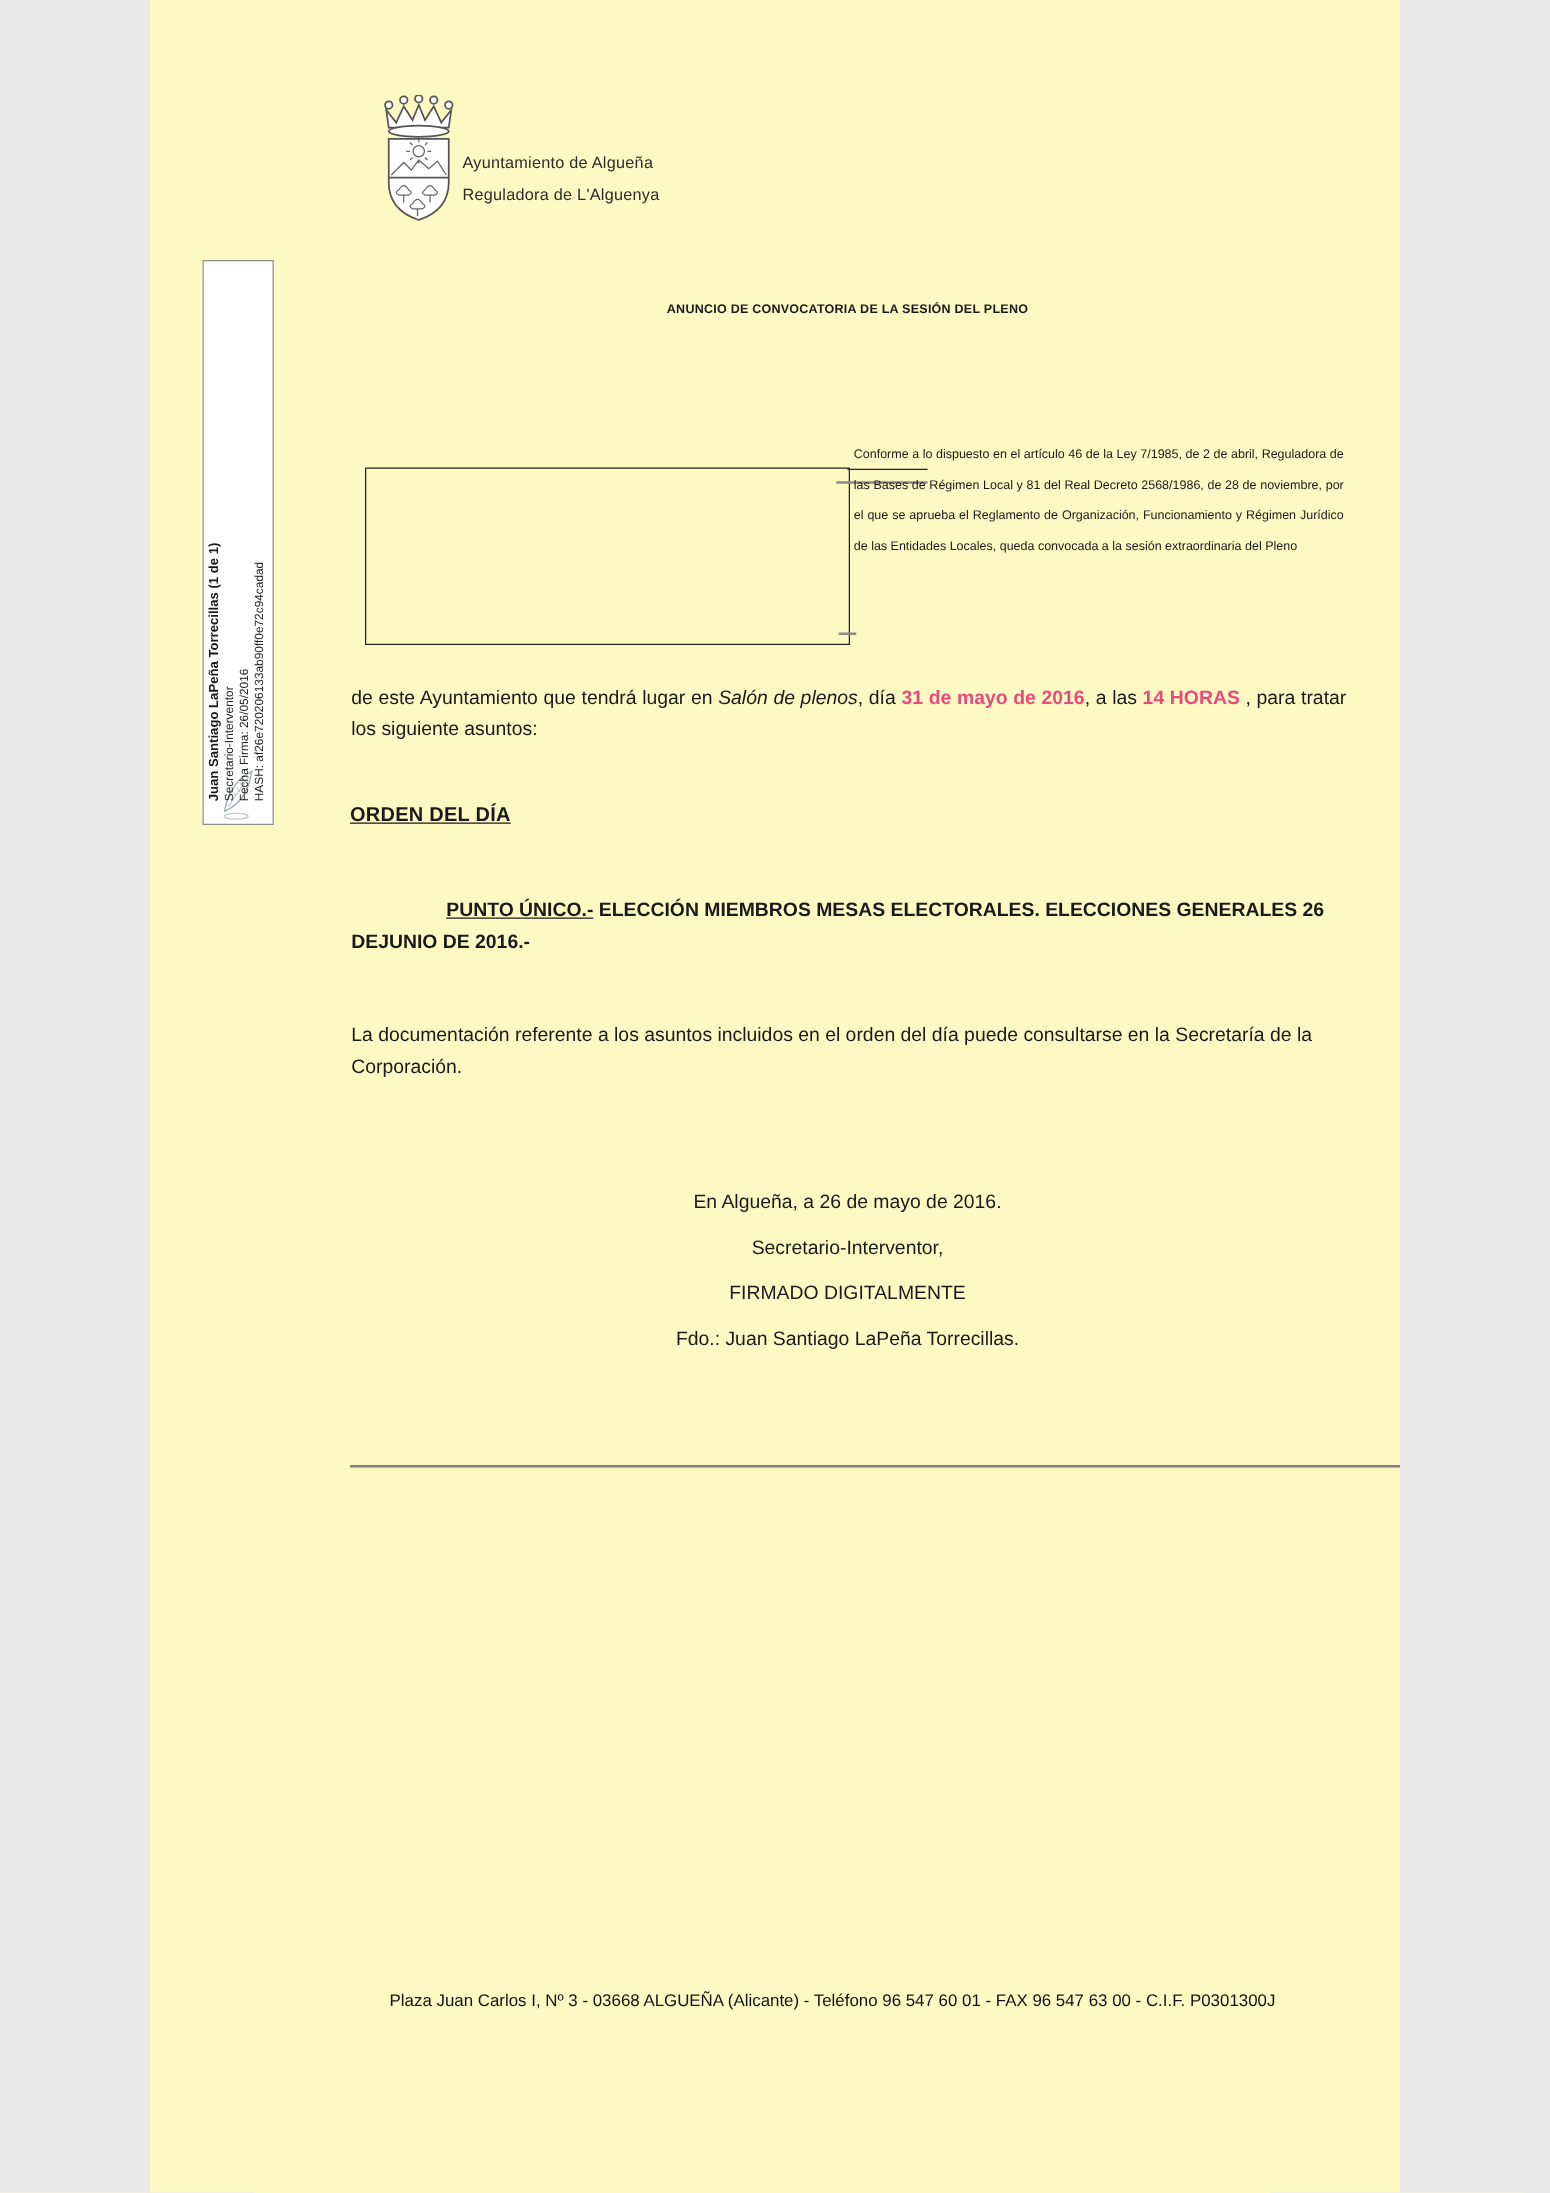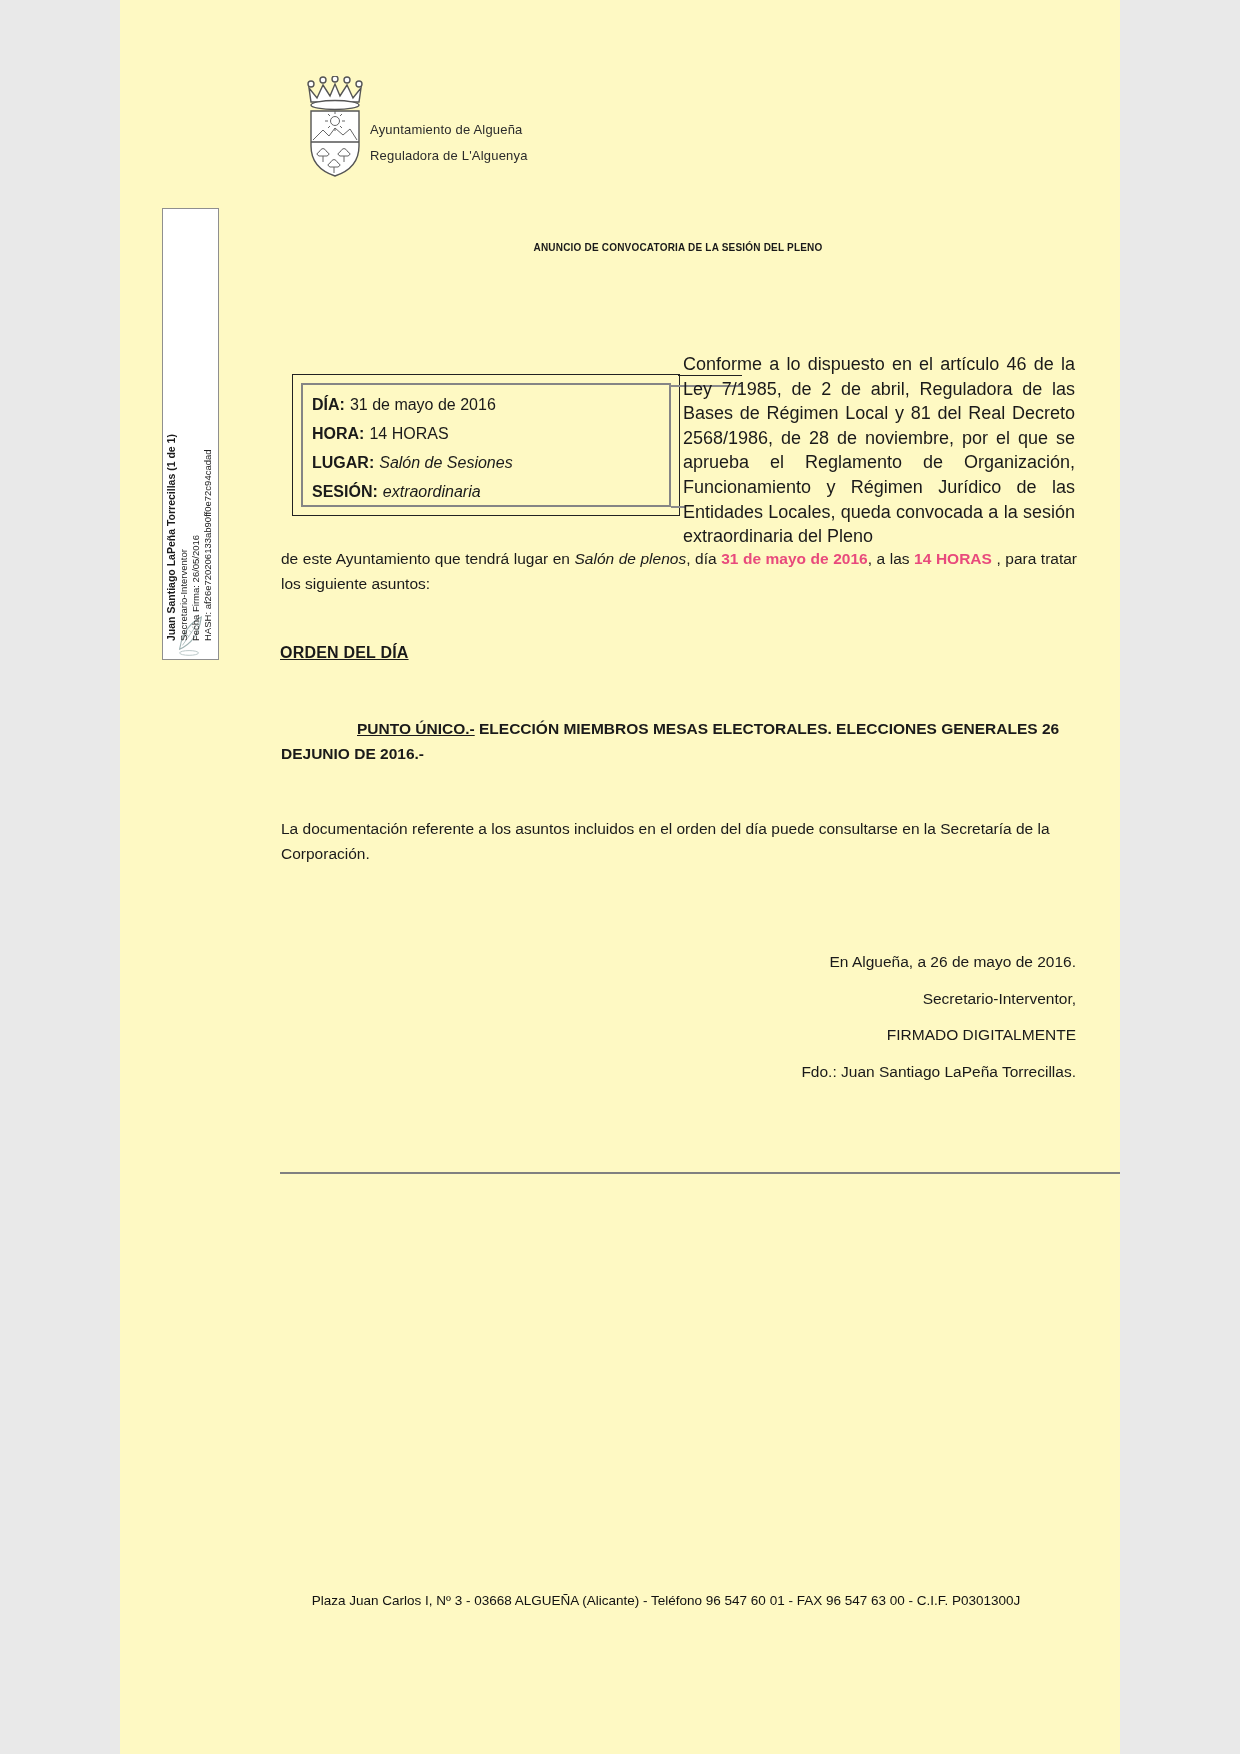--- a/index.html
+++ b/index.html
@@ -30,37 +30,37 @@
   .box-inner { left:181px; top:383px; width:370px; height:124px; border:2px solid #858585;
     padding:5px 0 0 9px; }
   .box-row { font-size:16px; line-height:29px; white-space:nowrap; }
   .box-row .lbl { font-weight:bold; margin-right:5px; }
   .box-row .ital { font-style:italic; }
   .artifact-a { left:558px; top:375px; width:64px; border-top:1.5px solid #222; height:0; }
   .artifact-b { left:549px; top:385px; width:73px; border-top:2px solid #8a8a8a; height:0; }
   .artifact-c { left:551px; top:506px; width:14px; border-top:2px solid #8a8a8a; height:0; }
 
   
-  .intro-right { left:563px; top:352px; width:392px; font-size:18px;
+  .intro-right { left:563px; top:352px; width:392px; font-size:10px;
     line-height:24.6px; text-align:justify; }
   .continuation { left:161px; top:546px; width:796px; font-size:15.5px;
     line-height:25px; text-align:justify; }
   .continuation .ital { font-style:italic; }
   .continuation .hl { font-weight:bold; }
 
   .orden-heading { left:160px; top:644px; width:796px; text-align:left;
     font-size:16px; font-weight:bold; text-decoration:underline; letter-spacing:0.2px; }
 
   .punto { left:161px; top:716px; width:800px; font-size:15.5px; font-weight:bold;
     line-height:25px; text-indent:52px; }
   .punto .und { text-decoration:underline;margin-left:24px; }
 
   .doc-note { left:161px; top:816px; width:800px; font-size:15.5px; line-height:25px; }
 
-  .sign-block { left:160px; top:944px; width:796px; text-align:right;
+  .sign-block { left:160px; top:944px; width:796px; text-align:center;
     font-size:15.5px; line-height:36.5px; }
 
   .divider { left:160px; top:1172px; width:900px; border-top:2px solid #808080; height:0; }
 
   
   .barcode { left:1002px; top:940px; width:56px; height:552px;
     background:repeating-linear-gradient(180deg,
       #000 0px 4px, #fff 4px 7px, #000 7px 9px, #fff 9px 14px,
       #000 14px 19px, #fff 19px 21px, #000 21px 23px, #fff 23px 26px,
       #000 26px 32px, #fff 32px 34px, #000 34px 37px, #fff 37px 41px); }
@@ -117,34 +117,20 @@
     </div>
   </div>
   <div class="abs sig-rot">
     <div class="l1">Juan Santiago LaPeña Torrecillas (1 de 1)</div>
     <div class="ln">Secretario-Interventor</div>
     <div class="ln">Fecha Firma: 26/05/2016</div>
     <div class="ln">HASH: af26e720206133ab90ff0e72c94cadad</div>
   </div>
 
   <div class="abs box-outer"></div>
-  <div class="abs box-inner">
-    <div class="box-row">
-      <span class="lbl">DÍA:</span><span>31 de mayo de 2016</span>
-    </div>
-    <div class="box-row">
-      <span class="lbl">HORA:</span><span>14 HORAS</span>
-    </div>
-    <div class="box-row">
-      <span class="lbl">LUGAR:</span><span class="ital">Salón de Sesiones</span>
-    </div>
-    <div class="box-row">
-      <span class="lbl">SESIÓN:</span><span class="ital">extraordinaria</span>
-    </div>
-  </div>
   <div class="abs artifact-a"></div>
   <div class="abs artifact-b"></div>
   <div class="abs artifact-c"></div>
 
   <div class="abs intro-right">Conforme a lo dispuesto en el artículo 46 de la Ley 7/1985, de 2 de abril, Reguladora de las Bases de Régimen Local y 81 del Real Decreto 2568/1986, de 28 de noviembre, por el que se aprueba el Reglamento de Organización, Funcionamiento y Régimen Jurídico de las Entidades Locales, queda convocada a la sesión extraordinaria del Pleno</div>
 
   <div class="abs continuation">
     <span>de este Ayuntamiento que tendrá lugar en </span><span class="ital">Salón de plenos</span><span>, día </span><span class="hl" style="color:#e84a7c">31 de mayo de 2016</span><span>, a las </span><span class="hl" style="color:#e84a7c">14 HORAS</span><span> , para tratar los siguiente asuntos:</span>
   </div>
 

